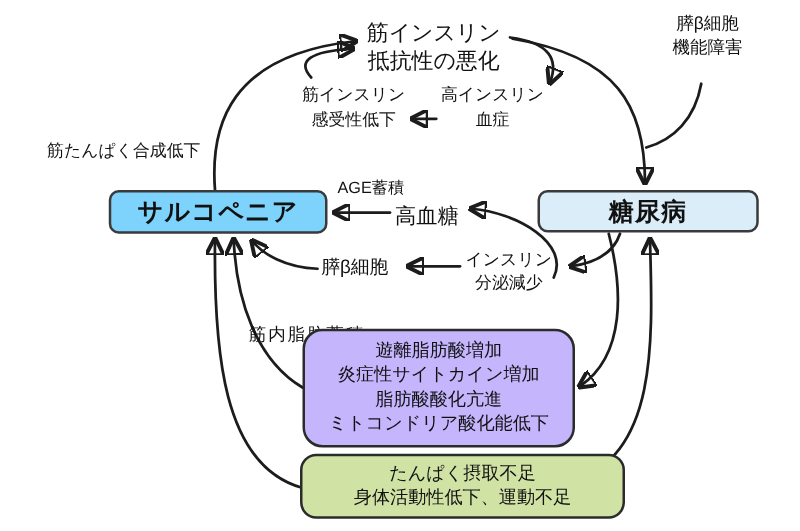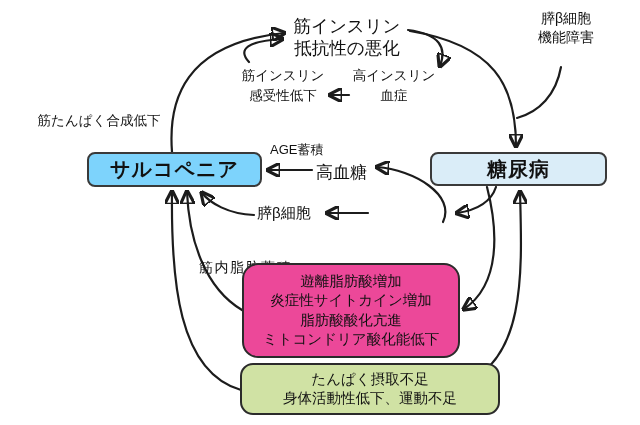--- a/index.html
+++ b/index.html
@@ -81,32 +81,36 @@
   </div>
 
   <div class="lbl" id="lbl-myostatin">
     <div>筋たんぱく合成低下</div>
   </div>
 
   <div class="lbl" id="lbl-age">AGE蓄積</div>
   <div class="lbl" id="lbl-hyperglycemia">高血糖</div>
   <div class="lbl" id="lbl-catabolism">膵β細胞</div>
 
+  <div class="lbl" id="lbl-insulin-secretion">
+    <div>インスリン</div>
+    <div>分泌減少</div>
+  </div>
 
   <div class="lbl" id="lbl-intramuscular-fat">筋内脂肪蓄積</div>
 
   <div class="box node-box" id="sarcopenia-box" style="background-color: #7dd3fc; text-align: center;">
     <span>サルコペニア</span>
   </div>
 
   <div class="box node-box" id="diabetes-box" style="background-color: rgb(218, 237, 248);">
     <span>糖尿病</span>
   </div>
 
-  <div class="box list-box" id="metabolic-box" style="background-color: #ec4899;">
+  <div class="box list-box" id="metabolic-box" style="background-color: #c4b5fd;">
     <div>遊離脂肪酸増加</div>
     <div>炎症性サイトカイン増加</div>
     <div>脂肪酸酸化亢進</div>
     <div>ミトコンドリア酸化能低下</div>
   </div>
 
   <div class="box list-box" id="lifestyle-box" style="background-color: rgb(208, 226, 164);">
     <div>たんぱく摂取不足</div>
     <div>身体活動性低下、運動不足</div>
   </div>

